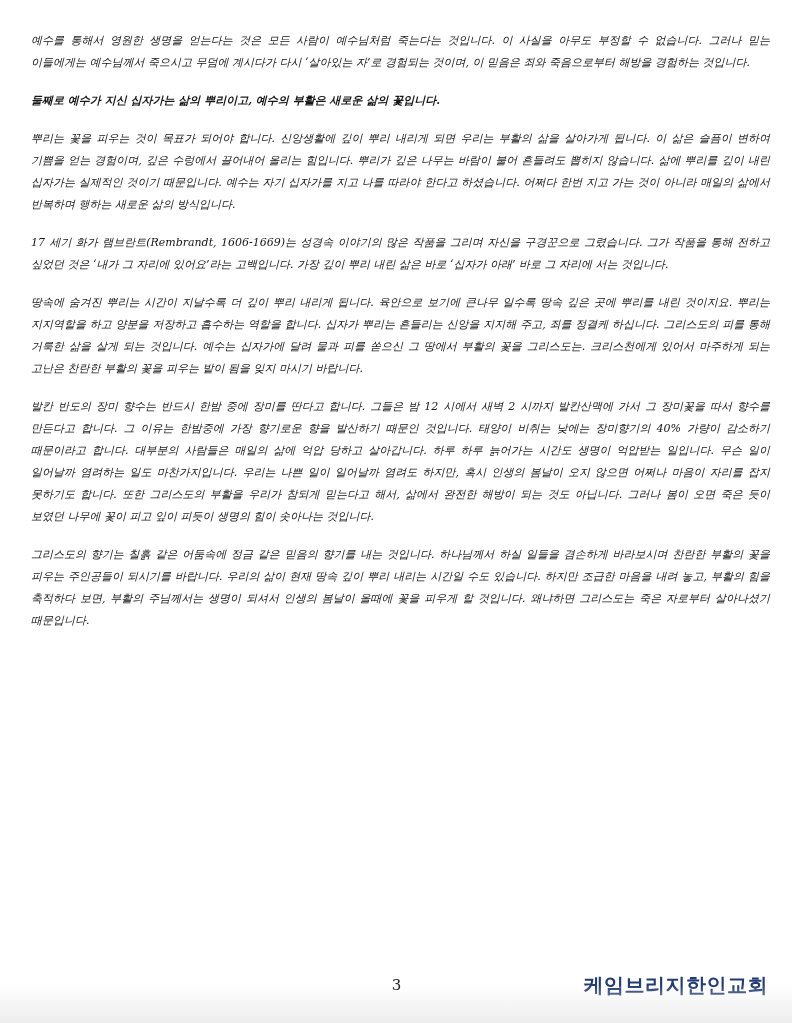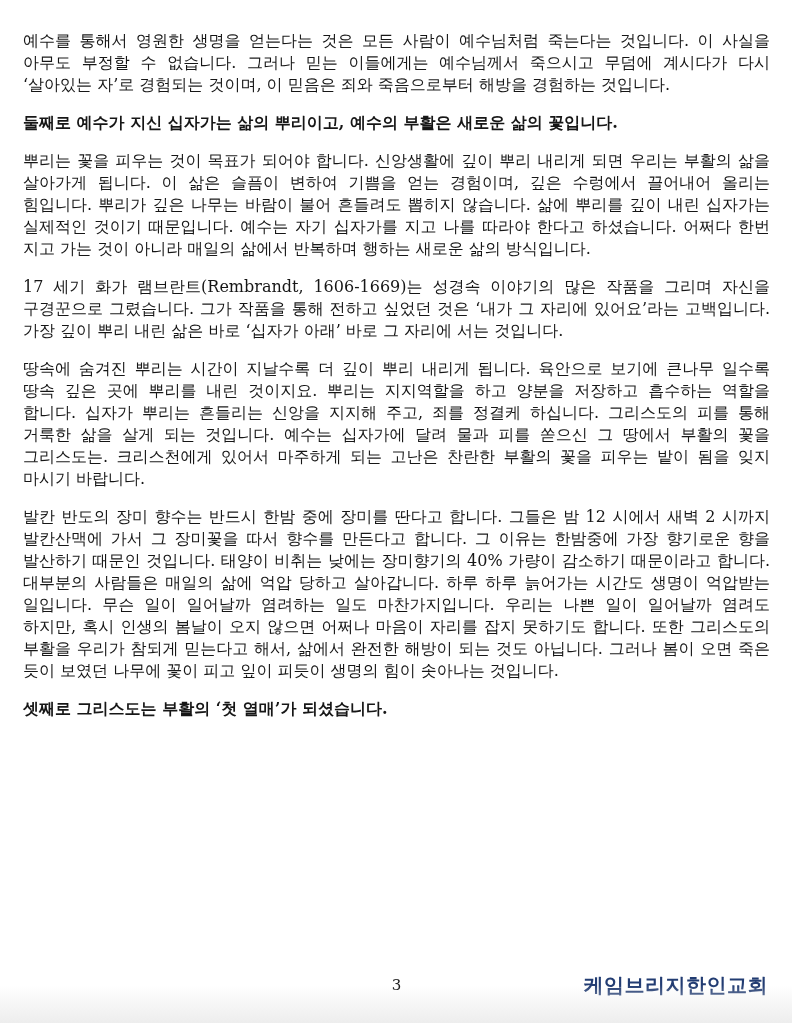--- a/index.html
+++ b/index.html
@@ -27,27 +27,28 @@
   }
 
   .content {
     position: absolute;
     top: 30px;
     left: 23px;
     width: 747px;
   }
 
   .para {
-    margin: 0 0 16px 0;
-    font-size: 16px;
+    margin: 0 0 16px 8px;
+    font-size: 11px;
     line-height: 22px;
     text-align: justify;
     text-justify: inter-word;
     word-break: keep-all;
     overflow-wrap: break-word;
+    font-style: italic;
   }
 
   .heading {
     font-weight: 700;
   }
 
   .footer {
     position: absolute;
     left: 23px;
     width: 747px;
@@ -80,21 +81,21 @@
 
 <div class="page">
 
   <div class="content">
     <p class="para">예수를 통해서 영원한 생명을 얻는다는 것은 모든 사람이 예수님처럼 죽는다는 것입니다. 이 사실을 아무도 부정할 수 없습니다. 그러나 믿는 이들에게는 예수님께서 죽으시고 무덤에 계시다가 다시 ‘살아있는 자’로 경험되는 것이며, 이 믿음은 죄와 죽음으로부터 해방을 경험하는 것입니다.</p>
     <p class="para heading">둘째로 예수가 지신 십자가는 삶의 뿌리이고, 예수의 부활은 새로운 삶의 꽃입니다.</p>
     <p class="para">뿌리는 꽃을 피우는 것이 목표가 되어야 합니다. 신앙생활에 깊이 뿌리 내리게 되면 우리는 부활의 삶을 살아가게 됩니다. 이 삶은 슬픔이 변하여 기쁨을 얻는 경험이며, 깊은 수렁에서 끌어내어 올리는 힘입니다. 뿌리가 깊은 나무는 바람이 불어 흔들려도 뽑히지 않습니다. 삶에 뿌리를 깊이 내린 십자가는 실제적인 것이기 때문입니다. 예수는 자기 십자가를 지고 나를 따라야 한다고 하셨습니다. 어쩌다 한번 지고 가는 것이 아니라 매일의 삶에서 반복하며 행하는 새로운 삶의 방식입니다.</p>
     <p class="para">17 세기 화가 램브란트(Rembrandt, 1606-1669)는 성경속 이야기의 많은 작품을 그리며 자신을 구경꾼으로 그렸습니다. 그가 작품을 통해 전하고 싶었던 것은 ‘내가 그 자리에 있어요’라는 고백입니다. 가장 깊이 뿌리 내린 삶은 바로 ‘십자가 아래’ 바로 그 자리에 서는 것입니다.</p>
     <p class="para">땅속에 숨겨진 뿌리는 시간이 지날수록 더 깊이 뿌리 내리게 됩니다. 육안으로 보기에 큰나무 일수록 땅속 깊은 곳에 뿌리를 내린 것이지요. 뿌리는 지지역할을 하고 양분을 저장하고 흡수하는 역할을 합니다. 십자가 뿌리는 흔들리는 신앙을 지지해 주고, 죄를 정결케 하십니다. 그리스도의 피를 통해 거룩한 삶을 살게 되는 것입니다. 예수는 십자가에 달려 물과 피를 쏟으신 그 땅에서 부활의 꽃을 그리스도는. 크리스천에게 있어서 마주하게 되는 고난은 찬란한 부활의 꽃을 피우는 밭이 됨을 잊지 마시기 바랍니다.</p>
     <p class="para">발칸 반도의 장미 향수는 반드시 한밤 중에 장미를 딴다고 합니다. 그들은 밤 12 시에서 새벽 2 시까지 발칸산맥에 가서 그 장미꽃을 따서 향수를 만든다고 합니다. 그 이유는 한밤중에 가장 향기로운 향을 발산하기 때문인 것입니다. 태양이 비취는 낮에는 장미향기의 40% 가량이 감소하기 때문이라고 합니다. 대부분의 사람들은 매일의 삶에 억압 당하고 살아갑니다. 하루 하루  늙어가는 시간도 생명이 억압받는 일입니다. 무슨 일이 일어날까 염려하는 일도 마찬가지입니다. 우리는 나쁜 일이 일어날까 염려도 하지만, 혹시 인생의 봄날이 오지 않으면 어쩌나 마음이 자리를 잡지 못하기도 합니다. 또한 그리스도의 부활을 우리가 참되게 믿는다고 해서, 삶에서 완전한 해방이 되는 것도 아닙니다. 그러나 봄이 오면 죽은 듯이 보였던 나무에 꽃이 피고 잎이 피듯이 생명의 힘이 솟아나는 것입니다.</p>
-    <p class="para heading">셋째로 그리스도는 부활의 ‘첫 열매’가 되셨습니다.</p>
+    <p class="para">그리스도의 향기는 칠흙 같은 어둠속에 정금 같은 믿음의 향기를 내는 것입니다. 하나님께서 하실 일들을 겸손하게 바라보시며 찬란한 부활의 꽃을 피우는 주인공들이 되시기를 바랍니다. 우리의 삶이 현재 땅속 깊이 뿌리 내리는 시간일 수도 있습니다. 하지만 조급한 마음을 내려 놓고, 부활의 힘을 축적하다 보면, 부활의 주님께서는 생명이 되셔서 인생의 봄날이 올때에 꽃을 피우게 할 것입니다. 왜냐하면 그리스도는 죽은 자로부터 살아나셨기 때문입니다.</p>
   </div>
 
   <div class="footer">
     <span class="pagenum">3</span>
     <span class="church">케임브리지한인교회</span>
   </div>
 
 </div>
 
 </body></html>

